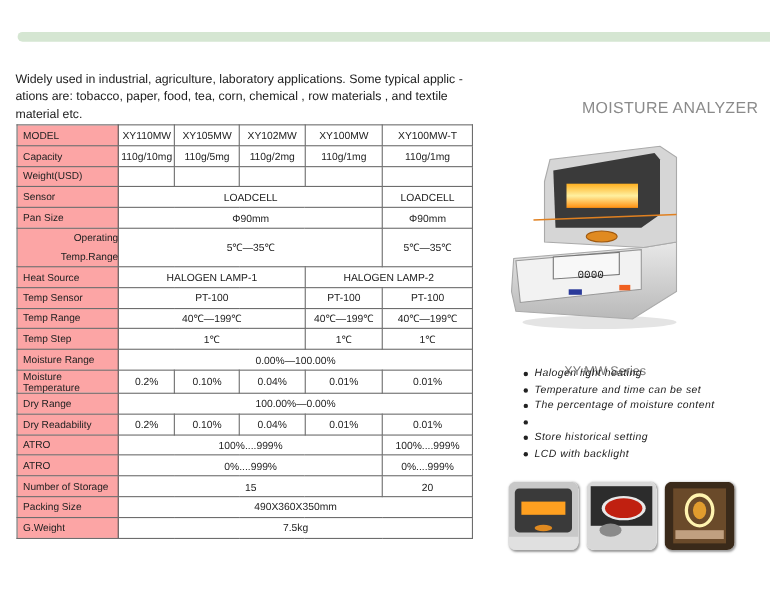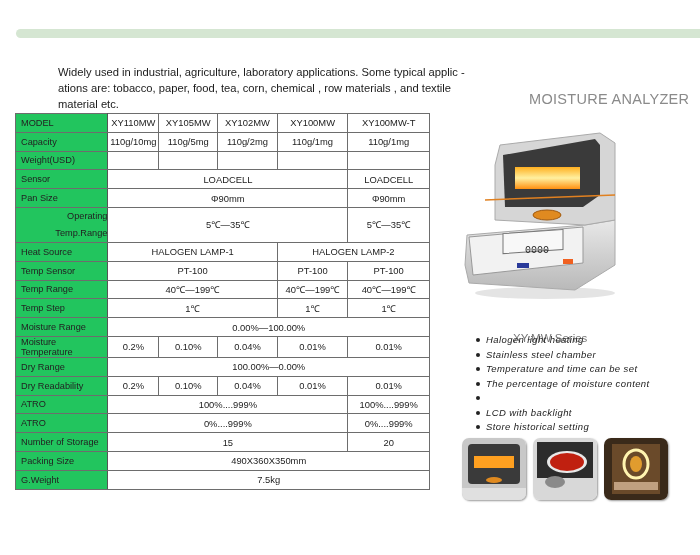--- a/index.html
+++ b/index.html
@@ -8,38 +8,38 @@
       background: #ffffff;
       font-family: "Liberation Sans", sans-serif;
       color: #222;
     }
     .top-bar {
       position: absolute; left: 16px; top: 29px; width: 700px; height: 9px;
       background: #d5e6d2; border-radius: 5px 0 0 5px;
     }
     .intro {
       position: absolute; left: 14px; top: 64px; width: 410px;
-      font-size: 11.2px; line-height: 16px; color: #1a1a1a; margin-left: 44px;
+      font-size: 11.2px; line-height: 16px; color: #1a1a1a;
     }
     .product-title {
       position: absolute; left: 483px; top: 91px;
       font-size: 14.5px; color: #8a8a8a; letter-spacing: 0.3px; margin-left: 46px;
     }
     table.spec {
       position: absolute; left: 15px; top: 113px;
       border-collapse: collapse; width: 415px;
       font-size: 9.4px; color: #222;
       border: 1.5px solid #555;
     }
     table.spec td {
       border: 1px solid #6d6d6d; height: 17.8px; padding: 0;
       text-align: center; vertical-align: middle; background: #fff;
     }
     table.spec td.lbl {
-      background: #22c55e; text-align: left; padding-left: 5px;
+      background: #fca5a5; text-align: left; padding-left: 5px;
       width: 87px; font-size: 9.2px; border-right: 1.5px solid #555;
     }
     table.spec td.lbl.tall { line-height: 17px; height: 34px; text-align: right; }
     col.c0 { width: 92px; } col.c1 { width: 51px; } col.c2 { width: 59px; }
     col.c3 { width: 60px; } col.c4 { width: 71px; } col.c5 { width: 82px; }
 
     .device {
       position: absolute; left: 455px; top: 125px; width: 170px; height: 180px;
     }
     .series {
@@ -221,40 +221,36 @@
 
 <div class="series">XY-MW Series</div>
 
 <ul class="features">
   <li>
       <span class="dot"></span>
       <span>Halogen light heating</span>
     </li>
   <li>
       <span class="dot"></span>
-      <span>Stainless steel chamber</span>
-    </li>
-  <li>
-      <span class="dot"></span>
       <span>Temperature and time can be set</span>
     </li>
   <li>
       <span class="dot"></span>
       <span>The percentage of moisture content</span>
     </li>
   <li>
       <span class="dot"></span>
     </li>
   <li>
       <span class="dot"></span>
+      <span>Store historical setting</span>
+    </li>
+  <li>
+      <span class="dot"></span>
       <span>LCD with backlight</span>
-    </li>
-  <li>
-      <span class="dot"></span>
-      <span>Store historical setting</span>
     </li>
 </ul>
 
 <div class="thumbs">
   <div class="thumb">
     <svg width="64" height="62">
         <rect width="64" height="62" fill="#c8c8c8"></rect>
         <rect x="6" y="6" width="52" height="40" rx="4" fill="#3a3a3a"></rect>
         <rect x="12" y="18" width="40" height="12" fill="#ffa020"></rect>
         <ellipse cx="32" cy="42" rx="8" ry="3" fill="#e08a20"></ellipse>

